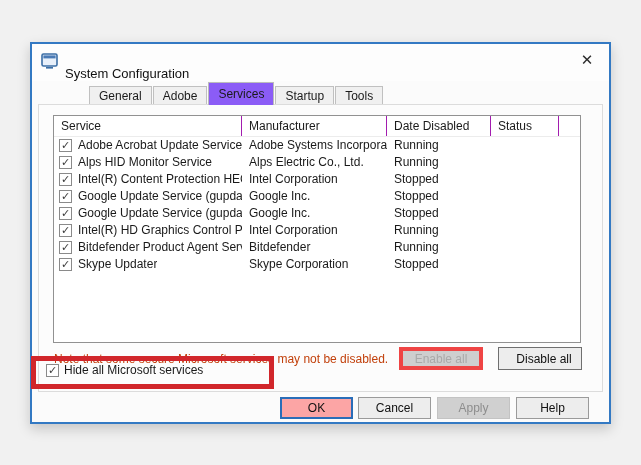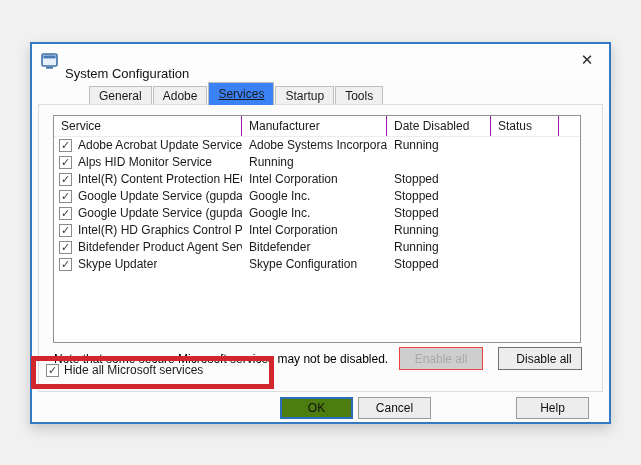--- a/index.html
+++ b/index.html
@@ -33,27 +33,26 @@
     background: #f0f0f0;
     border: 1px solid #c0c0c0;
     border-bottom: none;
     padding: 2px 9px 3px 9px;
     font-size: 12px;
     margin-right: 1px;
     height: 19px;
     line-height: 14px;
   }
   .tab.active {
-    background: #3b82f6;
+    background: #8b5cf6;
     height: 23px;
     padding-top: 4px;
     z-index: 3;
     border-color: #bcbcbc;
     margin-top: -4px;
-    text-decoration: underline;
   }
   
   .tabpage {
     position: absolute; left: 6px; top: 60px; width: 565px; height: 288px;
     background: #fcfcfc; border: 1px solid #dcdcdc; z-index: 1;
   }
   
   .listview {
     position: absolute; left: 14px; top: 10px; width: 528px; height: 228px;
     background: #ffffff; border: 1px solid #919191; font-size: 12px;
@@ -72,44 +71,44 @@
   .lv-row { display: flex; height: 17px; line-height: 17px; white-space: nowrap; }
   .lv-row .cell { overflow: hidden; padding-left: 7px; }
   .lv-row .cell.c-svc { display: flex; align-items: center; padding-left: 5px; }
   .cb {
     display: inline-block; width: 13px; height: 13px; background: #fff;
     border: 1px solid #8a8a8a; margin-right: 6px; flex: 0 0 13px;
     text-align: center; line-height: 11px; font-size: 11px; color: #3c3c3c;
   }
   .svc-text { overflow: hidden; white-space: nowrap; }
   
-  .note { position: absolute; left: 15px; top: 247px; font-size: 12px; color: #000000; width: 350px; }
+  .note { position: absolute; left: 15px; top: 247px; font-size: 12px; color: #c2410c; width: 350px; }
   .btn {
     font-family: "Liberation Sans", sans-serif; font-size: 12px; color: #111;
     background: #ededed; border: 1px solid #9a9a9a; text-align: center; cursor: pointer;
   }
   .btn-enable-all {
     position: absolute; left: 360px; top: 242px; width: 84px; height: 23px;
-    background: #cecece; border: 1px solid #ef4444; color: #a9a9a9; cursor: default;
+    background: #cecece; border: 4px solid #ef4444; color: #a9a9a9; cursor: default;
   }
   .btn-disable-all {
     position: absolute; left: 459px; top: 242px; width: 84px; height: 23px;
     border-color: #6f6f6f;
     padding-left: 8px;
   }
   
   .red-box {
     position: absolute; left: -1px; top: 312px; width: 243px; height: 33px;
     border: 5px solid #d1262b; background: transparent; z-index: 5; pointer-events: none;
   }
   .hide-ms { position: absolute; left: 14px; top: 319px; display: flex; align-items: center; font-size: 12px; z-index: 2; }
   .hide-ms .cb { margin-right: 5px; }
   
   .footer-btn { position: absolute; top: 353px; width: 73px; height: 22px; line-height: 19px; }
-  .btn-ok     { left: 248px; border: 2px solid #2a6db8; background: #4d7c0f; }
+  .btn-ok     { left: 248px; border: 2px solid #2a6db8; background: #fca5a5; }
   .btn-cancel { left: 326px; }
   .btn-apply  { left: 405px; background: #d0d0d0; border-color: #c3c3c3; color: #8d8d8d; cursor: default; }
   .btn-help   { left: 484px; }
 </style>
 </head>
 <body>
 
 <div class="dialog">
 
   <div class="titlebar">
@@ -149,20 +148,21 @@
         <div class="cell c-man">Adobe Systems Incorporated</div>
         <div class="cell c-sta">Running</div>
         <div class="cell c-date"></div>
       </div>
 
       <div class="lv-row">
         <div class="cell c-svc">
             <span class="cb"><span>✓</span></span>
             <span class="svc-text">Alps HID Monitor Service</span>
           </div>
+        <div class="cell c-man">Alps Electric Co., Ltd.</div>
         <div class="cell c-sta">Running</div>
         <div class="cell c-date"></div>
       </div>
 
       <div class="lv-row">
         <div class="cell c-svc">
             <span class="cb"><span>✓</span></span>
             <span class="svc-text">Intel(R) Content Protection HEC...</span>
           </div>
         <div class="cell c-man">Intel Corporation</div>
@@ -208,36 +208,37 @@
         <div class="cell c-man">Bitdefender</div>
         <div class="cell c-sta">Running</div>
         <div class="cell c-date"></div>
       </div>
 
       <div class="lv-row">
         <div class="cell c-svc">
             <span class="cb"><span>✓</span></span>
             <span class="svc-text">Skype Updater</span>
           </div>
-        <div class="cell c-man">Skype Configuration</div>
+        <div class="cell c-man">Skype Corporation</div>
         <div class="cell c-sta">Stopped</div>
         <div class="cell c-date"></div>
       </div>
     </div>
 
     <div class="note">Note that some secure Microsoft services may not be disabled.</div>
 
     <button class="btn btn-enable-all" disabled="">Enable all</button>
     <button class="btn btn-disable-all">Disable all</button>
   </div>
 
   <div class="hide-ms">
     <span class="cb"><span>✓</span></span>
     <span>Hide all Microsoft services</span>
   </div>
 
   <div class="red-box"></div>
 
   <button class="btn footer-btn btn-ok">OK</button>
   <button class="btn footer-btn btn-cancel">Cancel</button>
+  <button class="btn footer-btn btn-apply" disabled="">Apply</button>
   <button class="btn footer-btn btn-help">Help</button>
 
 </div>
 
 </body></html>

